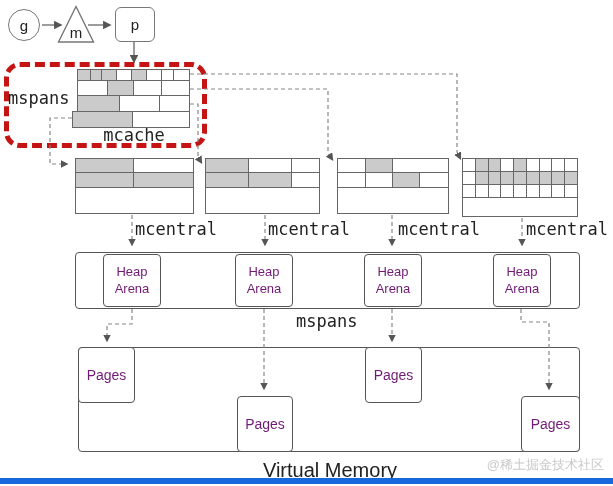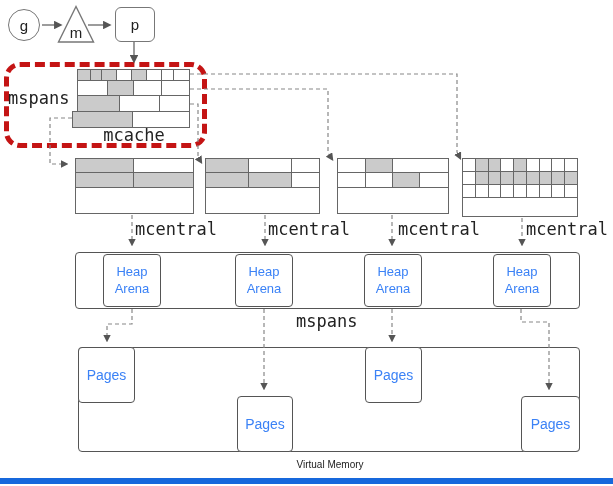--- a/index.html
+++ b/index.html
@@ -9,21 +9,21 @@
   
   .cellrow{position:absolute;display:flex;box-sizing:border-box;}
   .cell{box-sizing:border-box;border:1px solid var(--grid-border);flex-basis:0;flex-shrink:0;margin-left:-1px;}
   .cell:first-child{margin-left:0;}
   .cell.G{background:var(--cell-gray);}
   .cell.W{background:#ffffff;}
   
   .node{position:absolute;box-sizing:border-box;border:1.4px solid #777;background:#fff;
         display:flex;align-items:center;justify-content:center;font-size:15px;color:#222;}
   .box{position:absolute;box-sizing:border-box;border:1.4px solid #555;background:#fff;border-radius:4px;
-       display:flex;align-items:center;justify-content:center;text-align:center;color:#3b82f6;}
+       display:flex;align-items:center;justify-content:center;text-align:center;color:#701a75;}
   .label{position:absolute;color:#222;white-space:nowrap;}
   .redbox{position:absolute;left:4px;top:62px;width:203px;height:86px;box-sizing:border-box;
           border:5px dashed var(--red);border-radius:16px;}
   .overlay{position:absolute;left:0;top:0;z-index:5;pointer-events:none;}
   .toplabel{z-index:6;}
   .watermark{position:absolute;right:9px;top:456px;font-size:13px;color:var(--wm);}
   .bluebar{position:absolute;left:0;top:478px;width:613px;height:6px;background:var(--blue);}
 </style>
 </head>
 <body>
@@ -170,22 +170,23 @@
   </div>
   <div class="box" style="left:237px;top:396px;width:56px;height:56px;font-size:14px;">
     <span>Pages</span>
   </div>
   <div class="box" style="left:365px;top:347px;width:57px;height:56px;font-size:14px;">
     <span>Pages</span>
   </div>
   <div class="box" style="left:521px;top:396px;width:59px;height:56px;font-size:14px;">
     <span>Pages</span>
   </div>
-  <div class="label" style="left:250px;top:459px;width:160px;text-align:center;font-size:10px;">Virtual Memory</div>
-
+  <div class="label" style="left:250px;top:459px;width:160px;text-align:center;font-size:20px;">Virtual Memory</div>
+
+  <div class="watermark">@稀土掘金技术社区</div>
   <div class="bluebar"></div>
 
   <svg class="overlay" width="613" height="486" viewBox="0 0 613 486">
     <defs>
       <marker id="arr" viewBox="0 0 10 10" refX="7" refY="5" markerWidth="6.5" markerHeight="6.5" orient="auto">
         <path d="M0,0 L10,5 L0,10 z" fill="#555"></path>
       </marker>
     </defs>
 
     <polygon points="76,6.5 93.5,42 58.5,42" fill="#ffffff" stroke="#777" stroke-width="1.4"></polygon>

